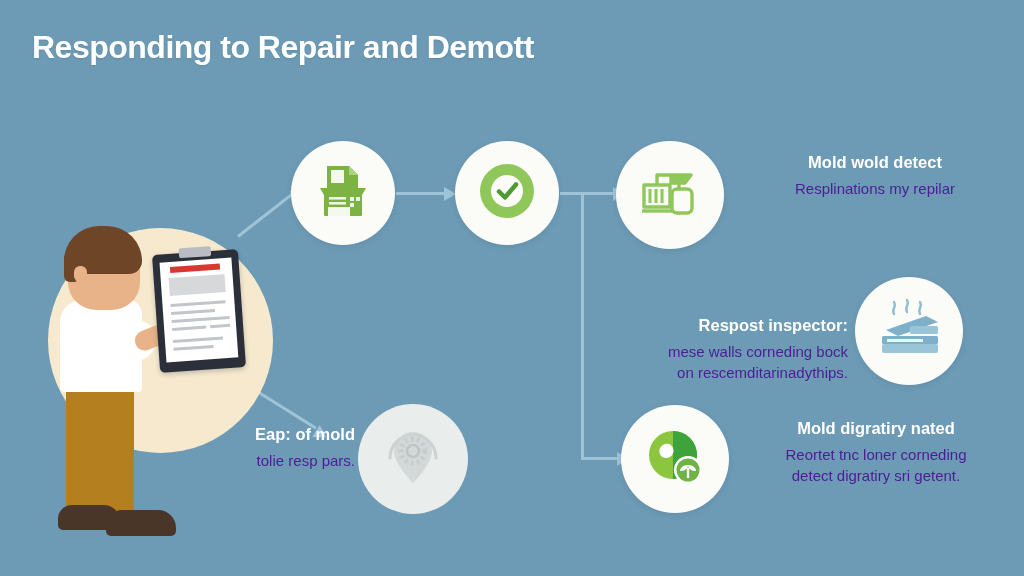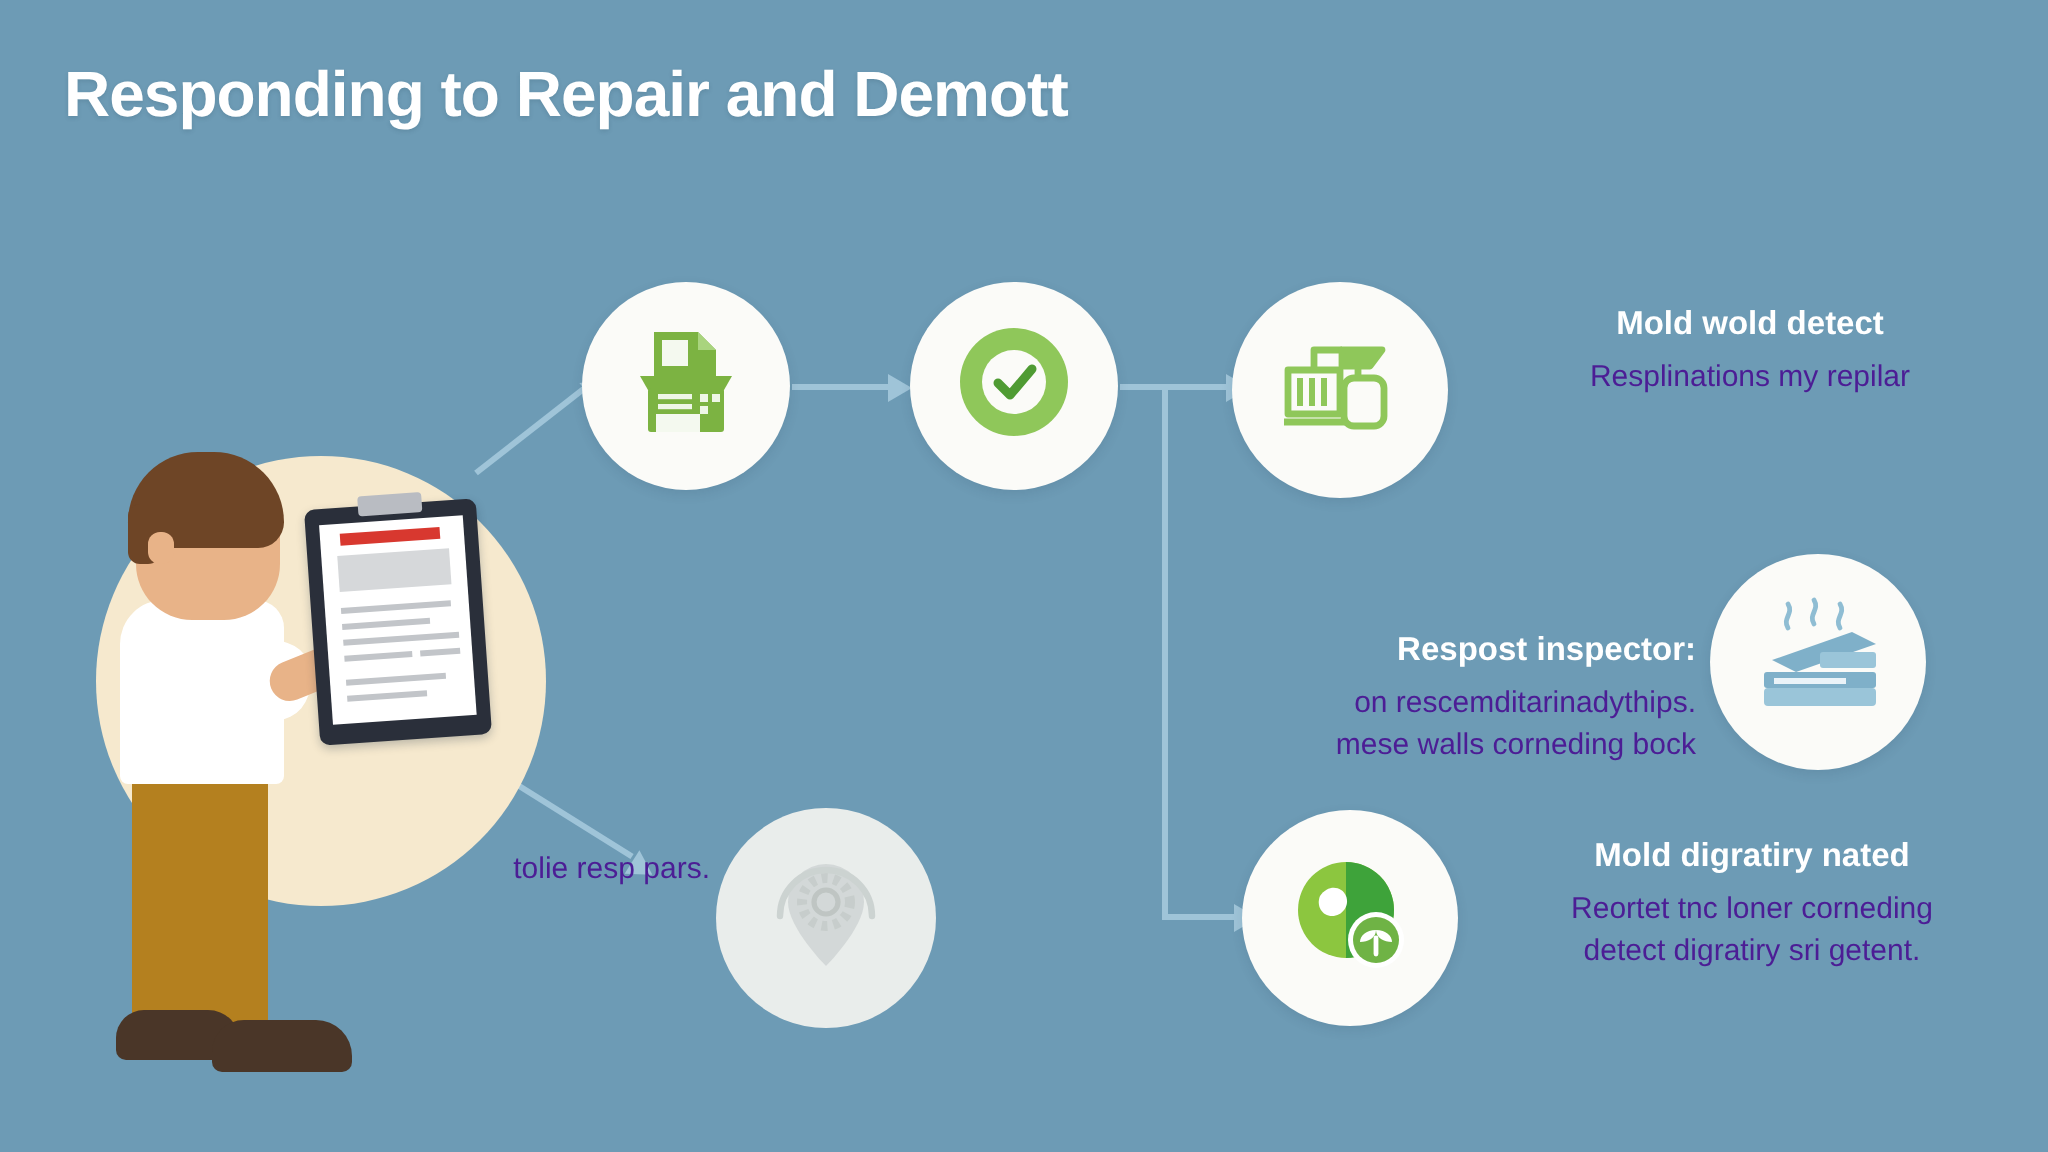--- a/index.html
+++ b/index.html
@@ -218,27 +218,28 @@
     </span>
   </div>
 
   <div class="tblock ta-left" style="left:740px;top:152px;width:270px;">
     <div class="hd">Mold wold detect</div>
     <div class="bd">Resplinations my repilar</div>
   </div>
 
   <div class="tblock ta-right" style="left:600px;top:269px;width:248px;margin-top:46px;">
     <div class="hd">Respost inspector:</div>
+    <div class="bd">mese walls corneding bock</div>
     <div class="bd">on rescemditarinadythips.</div>
-    <div class="bd">mese walls corneding bock</div>
   </div>
 
   <div class="tblock ta-left" style="left:740px;top:418px;width:272px;">
     <div class="hd">Mold digratiry nated</div>
     <div class="bd">Reortet tnc loner corneding</div>
     <div class="bd">detect digratiry sri getent.</div>
   </div>
 
   <div class="tblock ta-right" style="left:150px;top:424px;width:205px;">
+    <div class="hd">Eap: of mold</div>
     <div class="bd">tolie resp pars.</div>
   </div>
 
 </div>
 
 </body></html>

